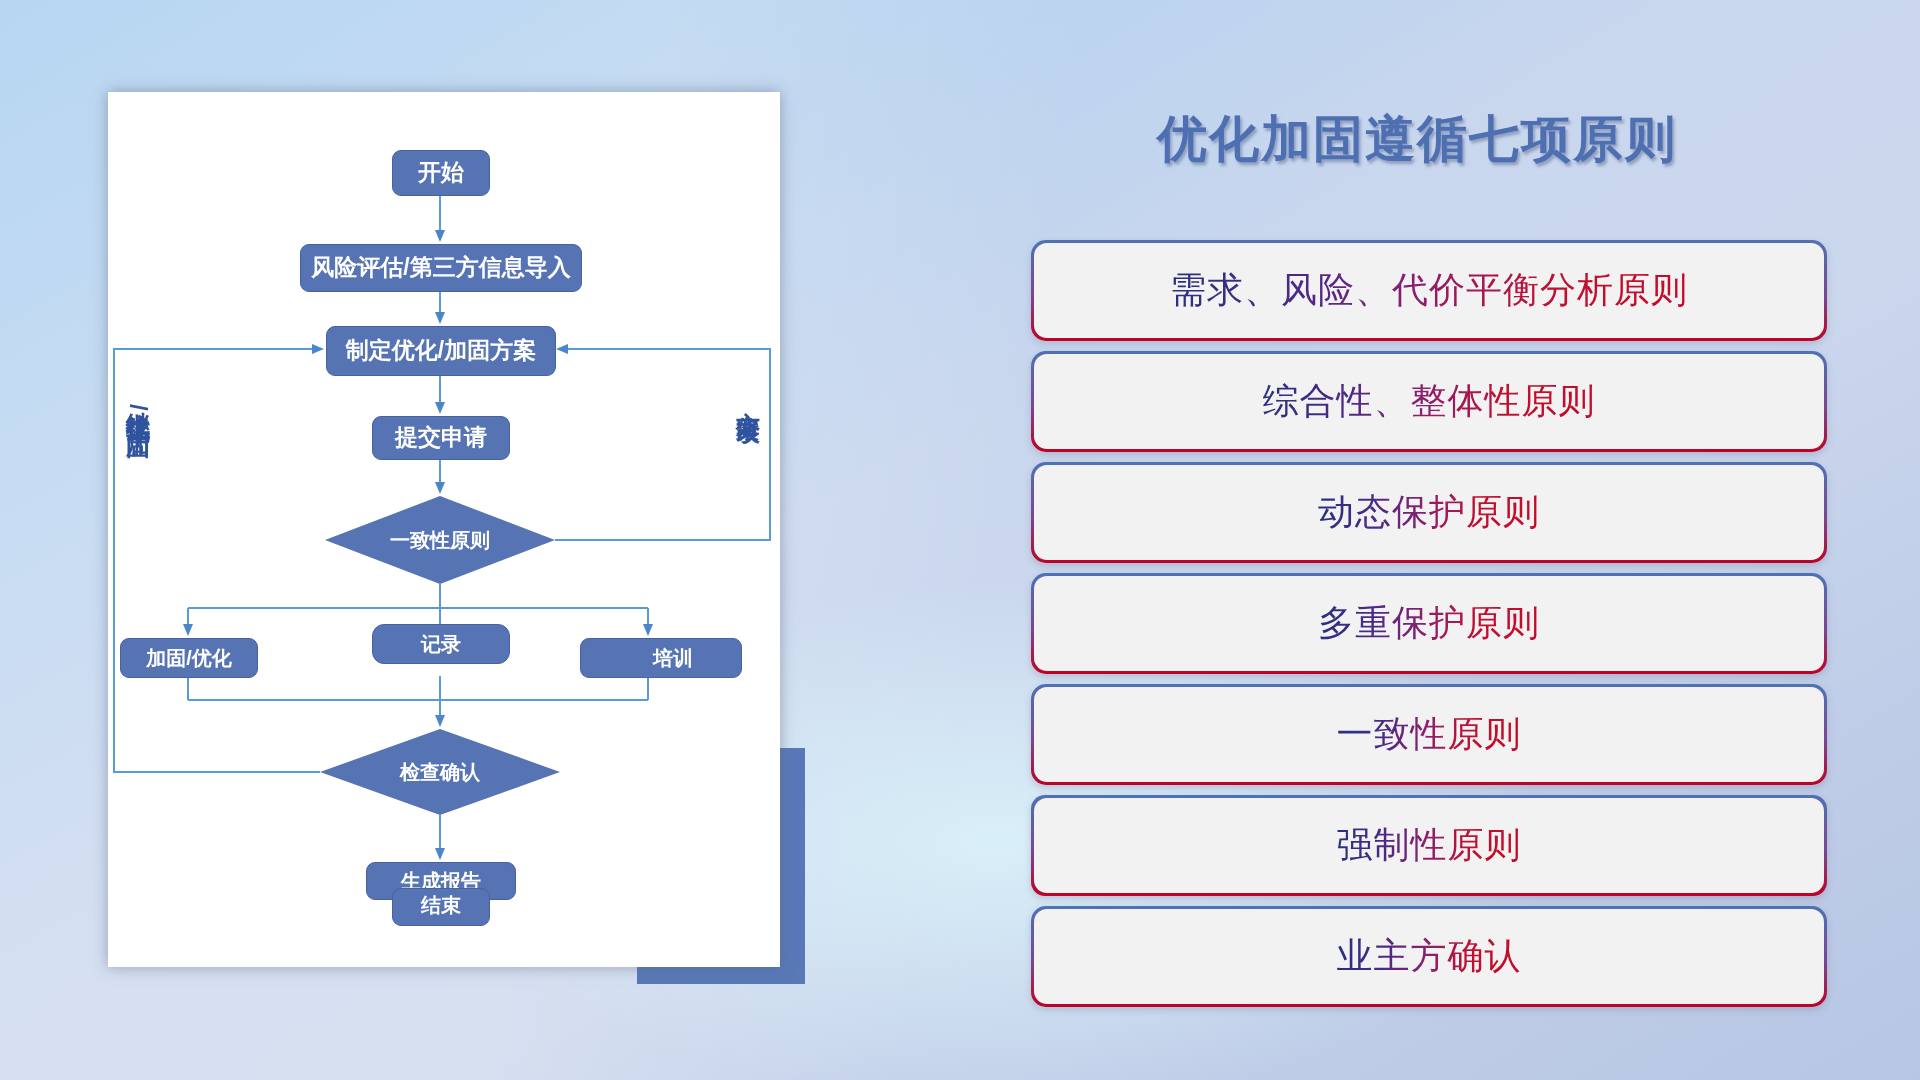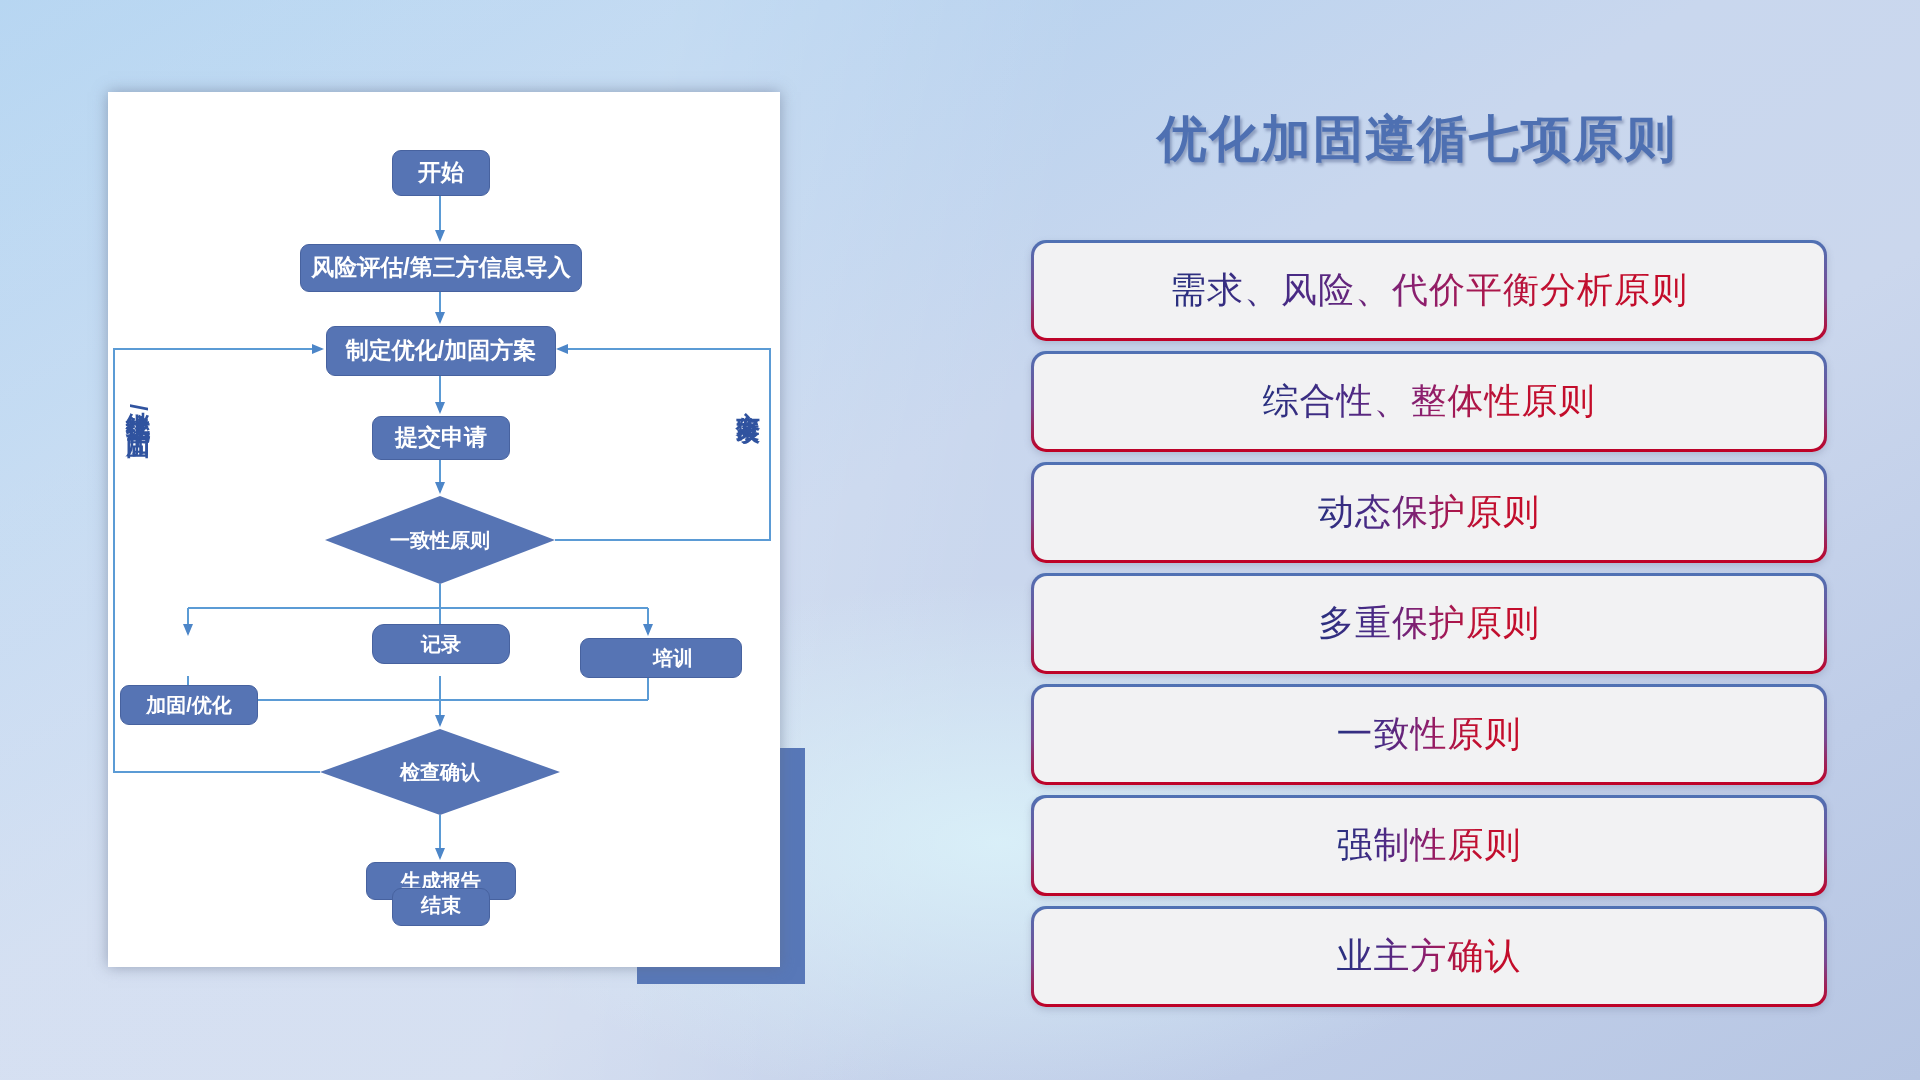--- a/index.html
+++ b/index.html
@@ -101,21 +101,21 @@
   <div class="node rect" style="left:284px;top:58px;width:96px;height:44px;">开始</div>
 
   <div class="node rect" style="left:192px;top:152px;width:280px;height:46px;">风险评估/第三方信息导入</div>
 
   <div class="node rect" style="left:218px;top:234px;width:228px;height:48px;">制定优化/加固方案</div>
 
   <div class="node rect" style="left:264px;top:324px;width:136px;height:42px;">提交申请</div>
 
   <div class="node diamond" style="left:217px;top:404px;width:230px;height:88px;">一致性原则</div>
 
-  <div class="node rect small" style="left:12px;top:546px;width:136px;height:38px;margin-top:47px;">加固/优化</div>
+  <div class="node rect small" style="left:12px;top:546px;width:136px;height:38px;">加固/优化</div>
 
   <div class="node rect small" style="left:264px;top:532px;width:136px;height:38px;border-radius:12px;">记录</div>
 
   <div class="node rect small" style="left:472px;top:546px;width:136px;height:38px;padding-left:24px;">培训</div>
 
   <div class="node diamond" style="left:212px;top:637px;width:240px;height:86px;">检查确认</div>
 
   <div class="node rect small" style="left:258px;top:770px;width:148px;height:36px;">生成报告</div>
 
   <div class="node rect small" style="left:284px;top:796px;width:96px;height:36px;font-family:Liberation Mono, monospace;">结束</div>

